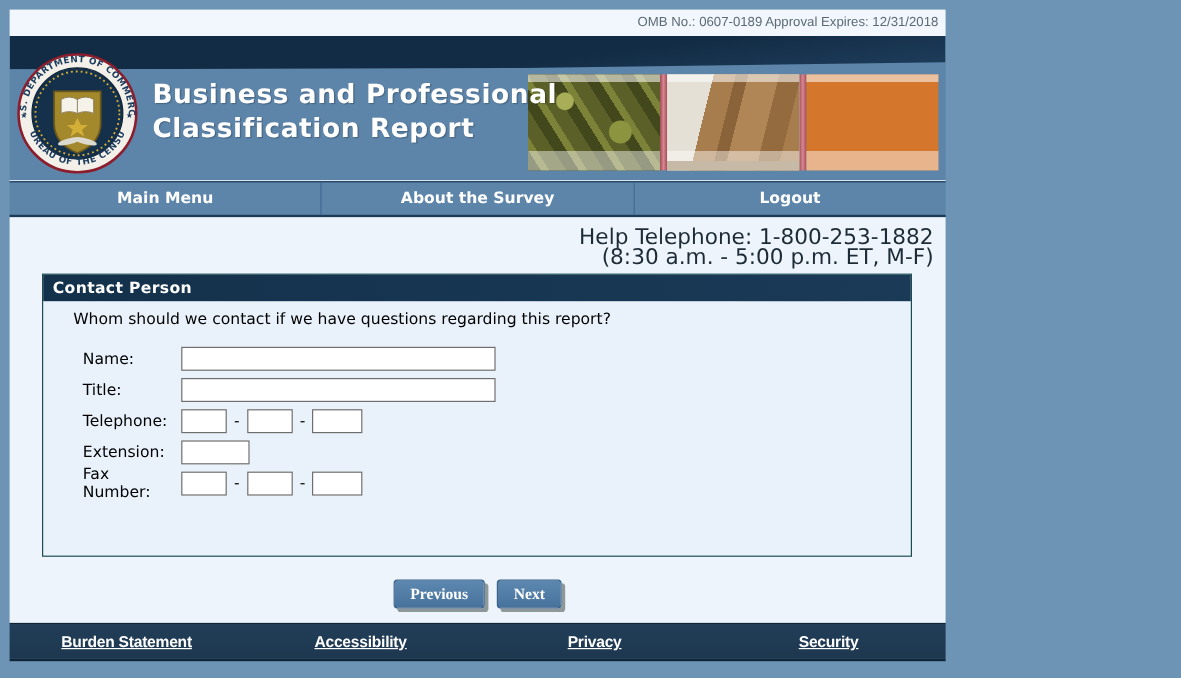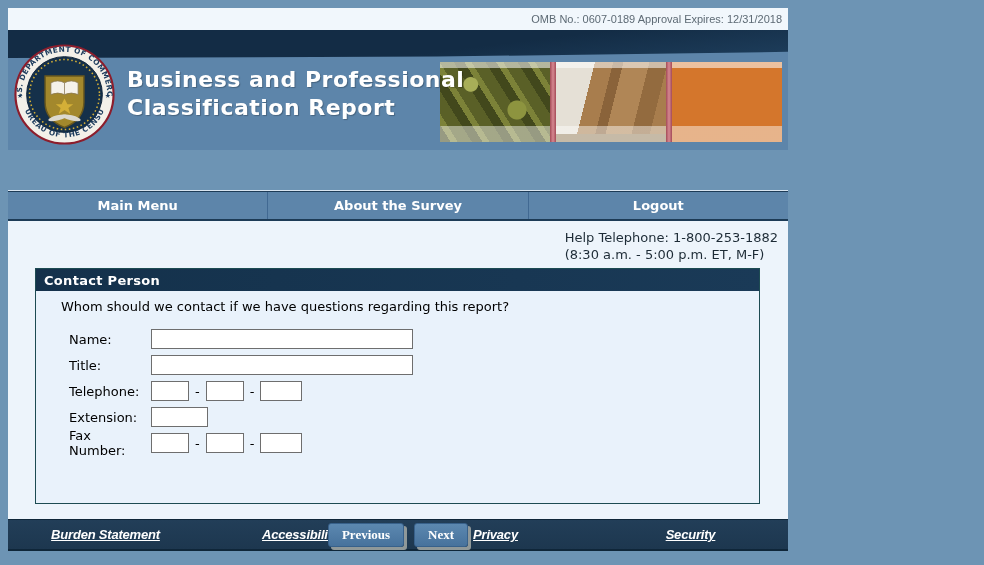--- a/index.html
+++ b/index.html
@@ -36,29 +36,29 @@
       linear-gradient(0deg,#e5e0d6 0 100%);}
   .photo.oranges{background-color:#d4762c;
     background-image:
       radial-gradient(circle at 22% 70%,#ef9a4a 0 26%,rgba(0,0,0,0) 27%),
       radial-gradient(circle at 62% 32%,#f2a055 0 30%,rgba(0,0,0,0) 31%),
       radial-gradient(circle at 88% 80%,#e4света 0 1%,rgba(0,0,0,0) 1%),
       radial-gradient(circle at 86% 78%,#e08230 0 28%,rgba(0,0,0,0) 29%),
       radial-gradient(circle at 45% 95%,#c96a24 0 25%,rgba(0,0,0,0) 26%);}
 
   
-  .nav-wrap{border-top:1px solid #d9e5f0;flex:0 0 auto;margin-top:40px;}
+  .nav-wrap{border-top:1px solid #d9e5f0;flex:0 0 auto;}
   .nav{display:flex;background:#5d85aa;border-top:1px solid #1d3b56;border-bottom:2px solid #1d3b56;height:27px;}
   .nav-cell{flex:1;display:flex;align-items:center;justify-content:center;cursor:pointer;}
   .nav-cell + .nav-cell{border-left:1px solid #416992;}
   .nav-cell span{color:#ffffff;font-weight:bold;font-size:13px;}
 
   
   .content{flex:1;background:#edf4fb;position:relative;min-height:0;}
-  .help{position:absolute;top:8px;right:10px;font-size:13px;color:#1d2b36;line-height:17px;}
+  .help{position:absolute;top:8px;right:10px;text-align:right;font-size:18px;color:#1d2b36;line-height:17px;}
 
   .panel{position:absolute;left:27px;right:28px;top:47px;height:234px;border:1px solid #1d4b52;background:#e9f2fb;}
   .panel-header{height:22px;background:
       radial-gradient(140% 150% at 88% 180%,#2e5479 0 52%,rgba(0,0,0,0) 53%),
       linear-gradient(95deg,#14314b,#1a3a57);
     display:flex;align-items:center;}
   .panel-header span{color:#ffffff;font-weight:bold;font-size:13px;padding-left:8px;letter-spacing:.3px;}
   .question{margin:8px 0 14px 25px;font-weight:normal;font-size:13px;color:#000000;}
   .form-rows{margin-left:33px;}
   .form-row{display:flex;align-items:center;height:22px;margin-bottom:4px;font-size:13px;color:#000;}
@@ -76,21 +76,21 @@
     box-shadow:3px 3px 0 0 #8f9899;font-family:Liberation Serif, serif;}
 
   
   .footer{flex:0 0 auto;height:29px;border-top:1px solid #0f2639;border-bottom:2px solid #0f2639;
     background:
       radial-gradient(160% 220% at 18% -160%,#33516e 0 55%,rgba(0,0,0,0) 56%),
       linear-gradient(#223e58,#1d374f);
     display:flex;}
   .footer-cell{flex:1;display:flex;align-items:center;justify-content:center;}
   .footer-cell a{color:#ffffff;font-weight:bold;font-size:13px;text-decoration:underline;cursor:pointer;
-    font-family:"Liberation Sans",sans-serif;letter-spacing:-.2px;font-style:italic;}
+    font-family:"Liberation Sans",sans-serif;letter-spacing:-.2px;}
 </style>
 </head>
 <body>
 
 <div class="page">
   <div class="app">
 
     <div class="omb-bar">
       <span>OMB No.: 0607-0189 Approval Expires: 12/31/2018</span>
     </div>

